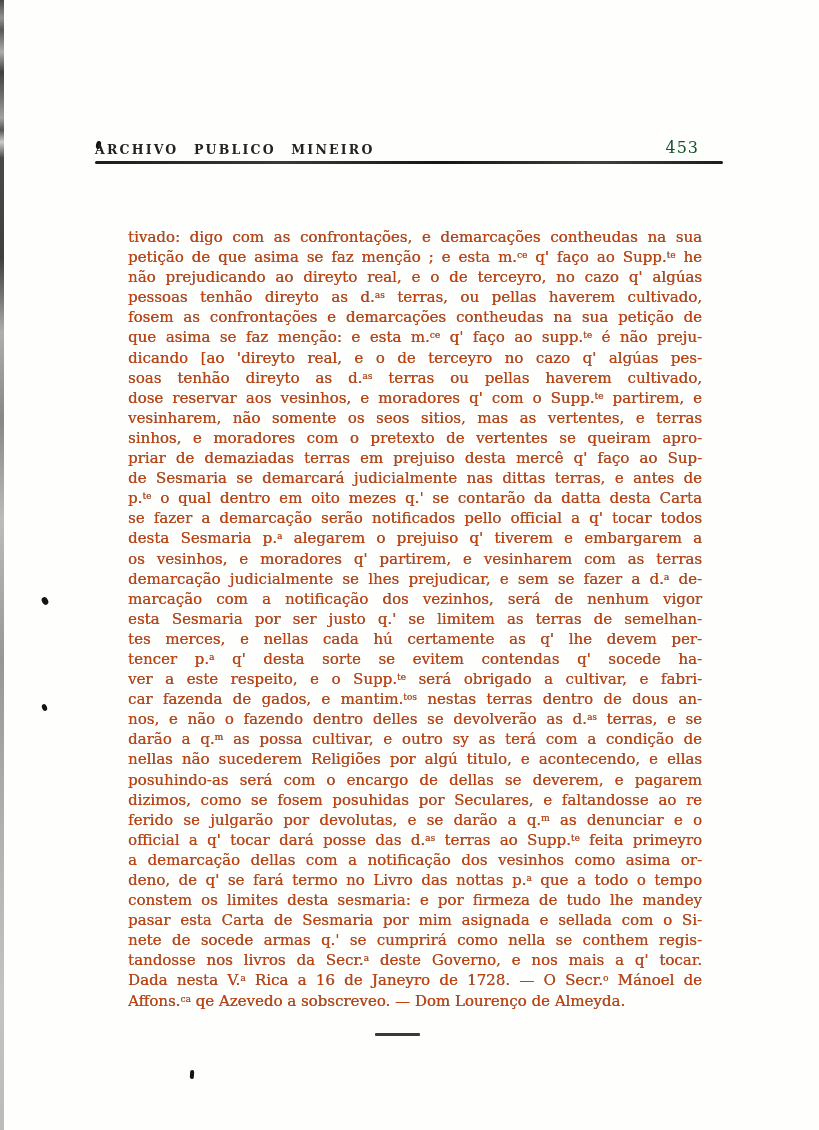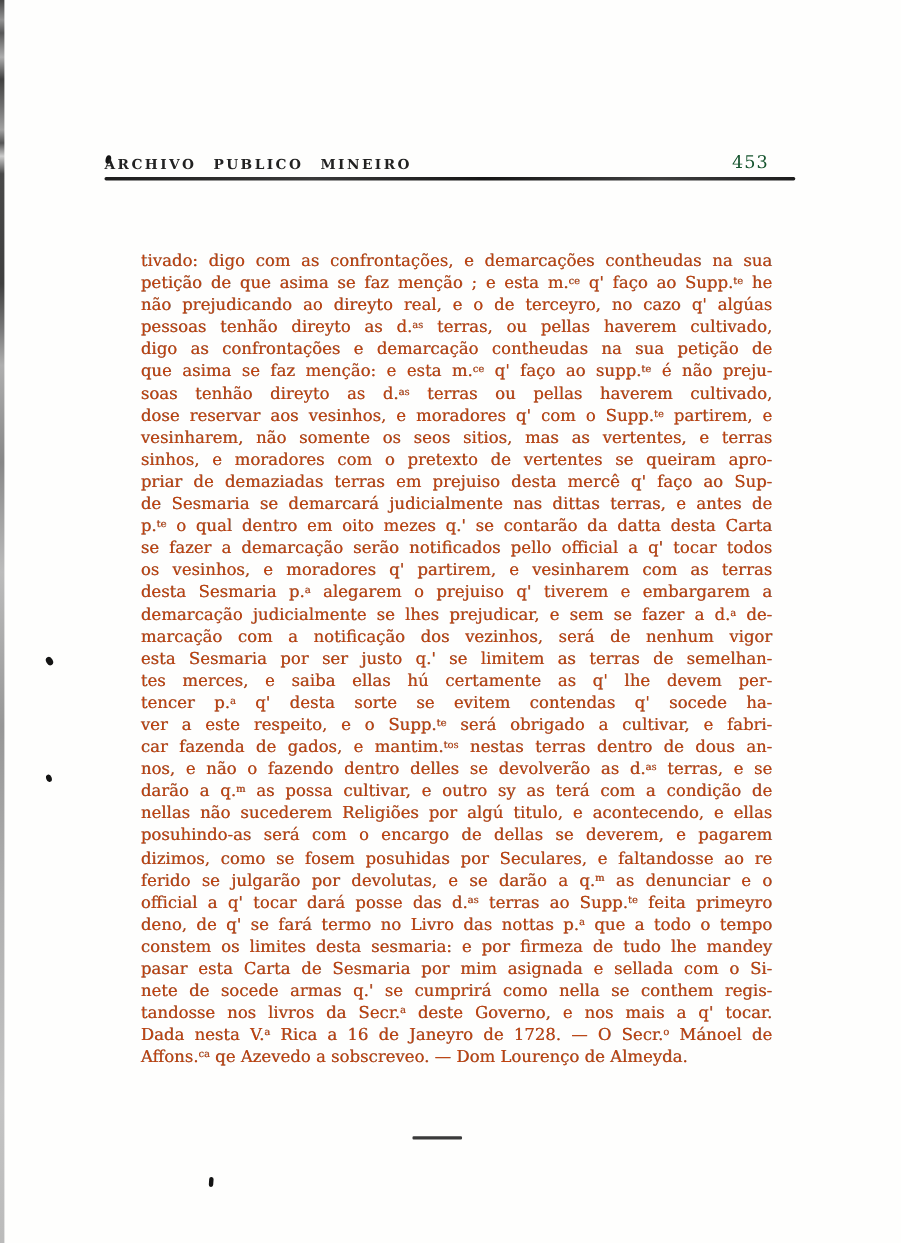--- a/index.html
+++ b/index.html
@@ -110,46 +110,48 @@
     <div class="page-number">453</div>
   </div>
 
   <div class="header-rule"></div>
 
   <div class="body-text">
       <div class="text-line">tivado: digo com as confrontações, e demarcações contheudas na sua</div>
       <div class="text-line">petição de que asima se faz menção ; e esta m.<sup>ce</sup> q' faço ao Supp.<sup>te</sup> he</div>
       <div class="text-line">não prejudicando ao direyto real, e o de terceyro, no cazo q' algúas</div>
       <div class="text-line">pessoas tenhão direyto as d.<sup>as</sup> terras, ou pellas haverem cultivado,</div>
-      <div class="text-line">digo as confrontações e demarcação contheudas na sua petição de</div>
+      <div class="text-line">fosem as confrontações e demarcações contheudas na sua petição de</div>
       <div class="text-line">que asima se faz menção: e esta m.<sup>ce</sup> q' faço ao supp.<sup>te</sup> é não preju-</div>
+      <div class="text-line">dicando [ao 'direyto real, e o de terceyro no cazo q' algúas pes-</div>
       <div class="text-line">soas tenhão direyto as d.<sup>as</sup> terras ou pellas haverem cultivado,</div>
       <div class="text-line">dose reservar aos vesinhos, e moradores q' com o Supp.<sup>te</sup> partirem, e</div>
       <div class="text-line">vesinharem, não somente os seos sitios, mas as vertentes, e terras</div>
       <div class="text-line">sinhos, e moradores com o pretexto de vertentes se queiram apro-</div>
       <div class="text-line">priar de demaziadas terras em prejuiso desta mercê q' faço ao Sup-</div>
       <div class="text-line">de Sesmaria se demarcará judicialmente nas dittas terras, e antes de</div>
       <div class="text-line">p.<sup>te</sup> o qual dentro em oito mezes q.' se contarão da datta desta Carta</div>
       <div class="text-line">se fazer a demarcação serão notificados pello official a q' tocar todos</div>
+      <div class="text-line">desta Sesmaria p.<sup>a</sup> alegarem o prejuiso q' tiverem e embargarem a</div>
       <div class="text-line">os vesinhos, e moradores q' partirem, e vesinharem com as terras</div>
-      <div class="text-line">desta Sesmaria p.<sup>a</sup> alegarem o prejuiso q' tiverem e embargarem a</div>
       <div class="text-line">demarcação judicialmente se lhes prejudicar, e sem se fazer a d.<sup>a</sup> de-</div>
       <div class="text-line">marcação com a notificação dos vezinhos, será de nenhum vigor</div>
       <div class="text-line">esta Sesmaria por ser justo q.' se limitem as terras de semelhan-</div>
-      <div class="text-line">tes merces, e saiba ellas hú certamente as q' lhe devem per-</div>
+      <div class="text-line">tes merces, e nellas cada hú certamente as q' lhe devem per-</div>
       <div class="text-line">tencer p.<sup>a</sup> q' desta sorte se evitem contendas q' socede ha-</div>
       <div class="text-line">ver a este respeito, e o Supp.<sup>te</sup> será obrigado a cultivar, e fabri-</div>
       <div class="text-line">car fazenda de gados, e mantim.<sup>tos</sup> nestas terras dentro de dous an-</div>
       <div class="text-line">nos, e não o fazendo dentro delles se devolverão as d.<sup>as</sup> terras, e se</div>
       <div class="text-line">darão a q.<sup>m</sup> as possa cultivar, e outro sy as terá com a condição de</div>
       <div class="text-line">nellas não sucederem Religiões por algú titulo, e acontecendo, e ellas</div>
       <div class="text-line">posuhindo-as será com o encargo de dellas se deverem, e pagarem</div>
       <div class="text-line">dizimos, como se fosem posuhidas por Seculares, e faltandosse ao re</div>
       <div class="text-line">ferido se julgarão por devolutas, e se darão a q.<sup>m</sup> as denunciar e o</div>
       <div class="text-line">official a q' tocar dará posse das d.<sup>as</sup> terras ao Supp.<sup>te</sup> feita primeyro</div>
+      <div class="text-line">a demarcação dellas com a notificação dos vesinhos como asima or-</div>
       <div class="text-line">deno, de q' se fará termo no Livro das nottas p.<sup>a</sup> que a todo o tempo</div>
       <div class="text-line">constem os limites desta sesmaria: e por firmeza de tudo lhe mandey</div>
       <div class="text-line">pasar esta Carta de Sesmaria por mim asignada e sellada com o Si-</div>
       <div class="text-line">nete de socede armas q.' se cumprirá como nella se conthem regis-</div>
       <div class="text-line">tandosse nos livros da Secr.<sup>a</sup> deste Governo, e nos mais a q' tocar.</div>
       <div class="text-line">Dada nesta V.<sup>a</sup> Rica a 16 de Janeyro de 1728. — O Secr.<sup>o</sup> Mánoel de</div>
       <div class="text-line">Affons.<sup>ca</sup> qe Azevedo a sobscreveo. — Dom Lourenço de Almeyda.</div>
     </div>
 
   <div class="end-divider"></div>

